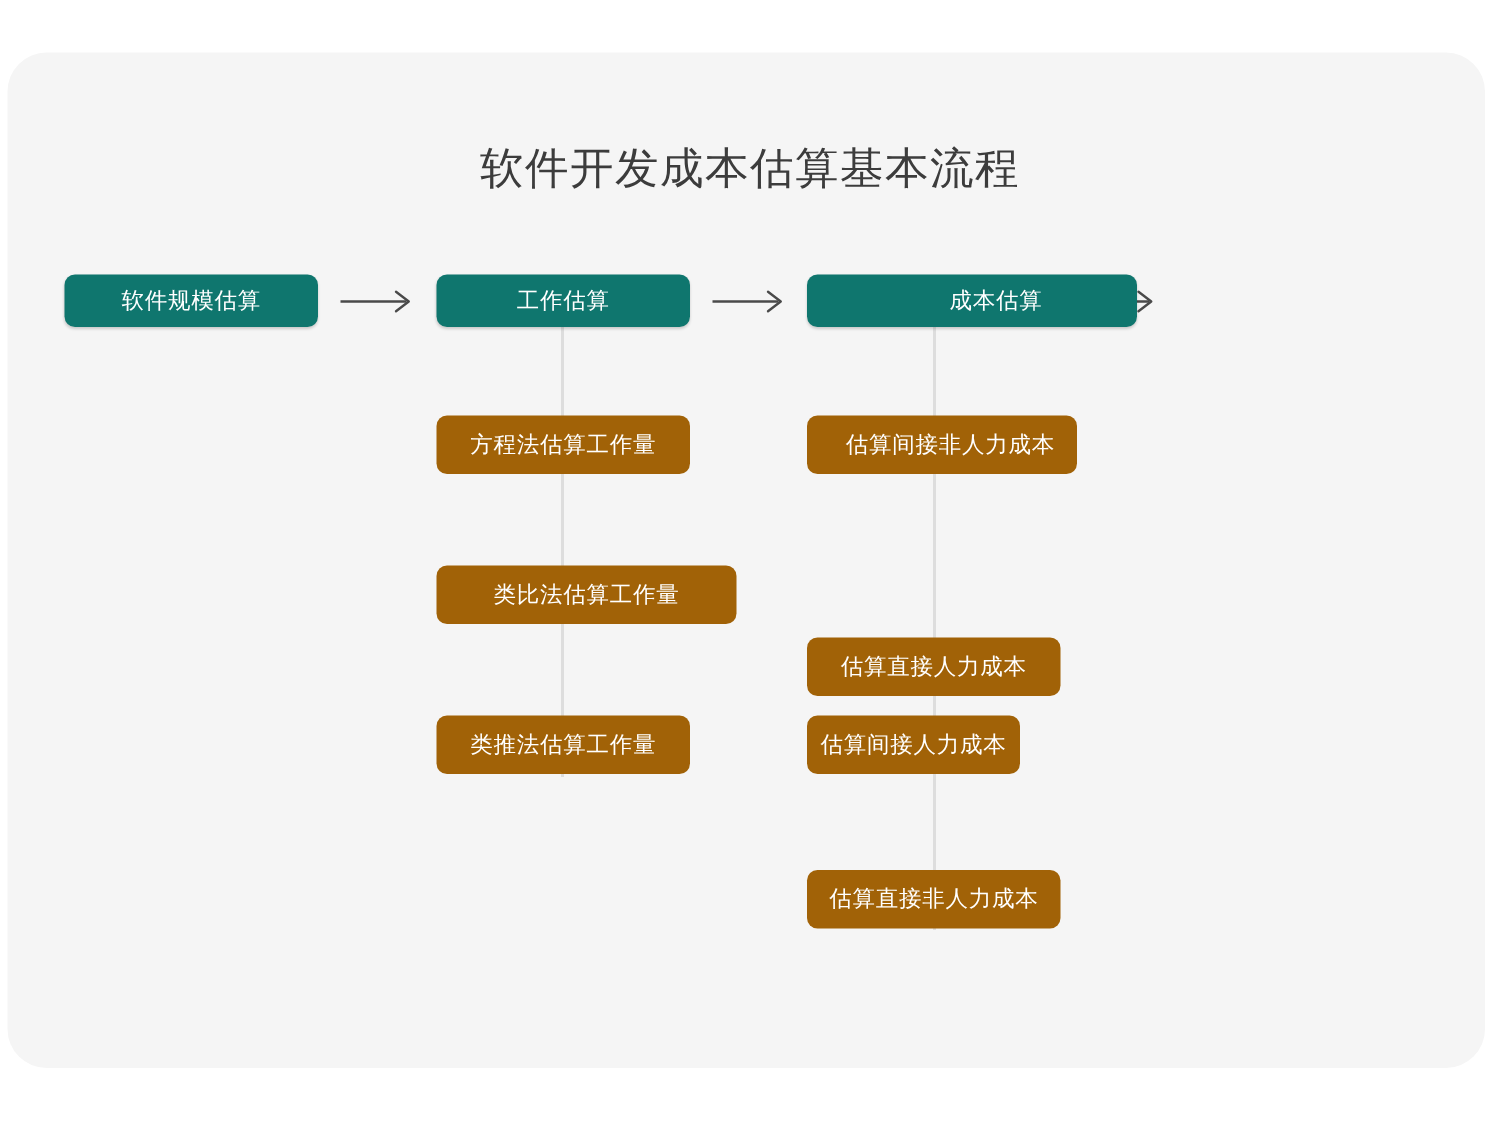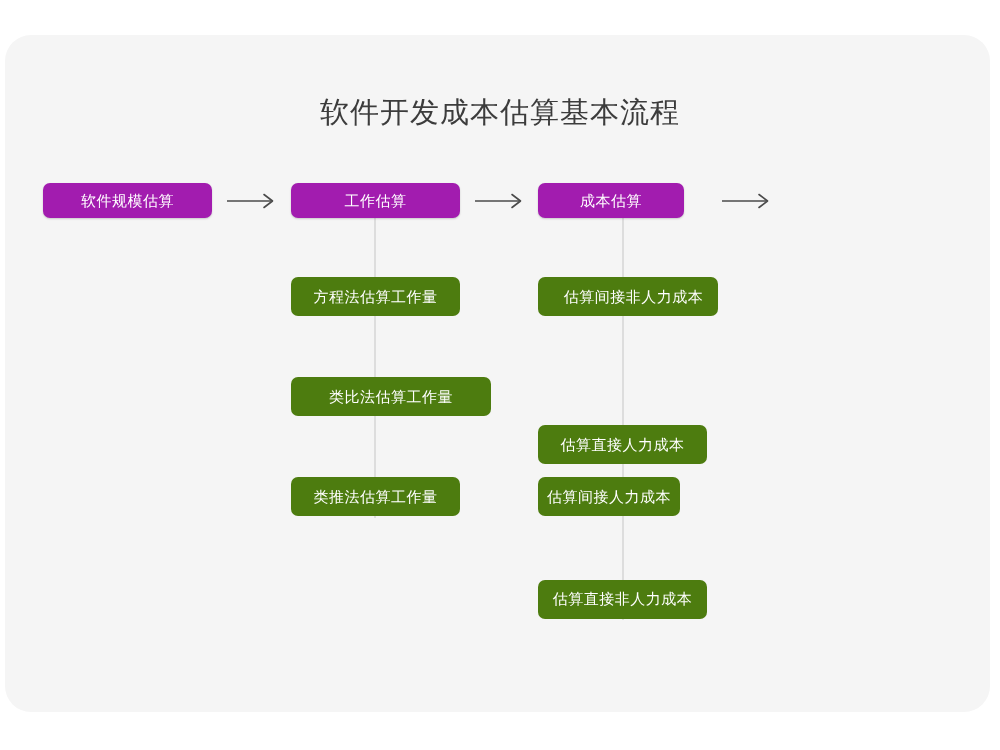--- a/index.html
+++ b/index.html
@@ -40,37 +40,37 @@
     letter-spacing: 1px;
     white-space: nowrap;
   }
 
   
   .node-primary {
     position: absolute;
     height: 35px;
     line-height: 35px;
     text-align: center;
-    background: #a21caf;
+    background: #0f766e;
     color: #ffffff;
     border-radius: 7px;
     font-size: 15px;
     letter-spacing: 0.5px;
     white-space: nowrap;
     box-shadow: 0 1px 2px rgba(0,0,0,0.18);
     z-index: 3;
   }
 
   
   .node-secondary {
     position: absolute;
     height: 39px;
     line-height: 39px;
     text-align: center;
-    background: #4d7c0f;
+    background: #a16207;
     color: #ffffff;
     border-radius: 7px;
     font-size: 15px;
     letter-spacing: 0.5px;
     white-space: nowrap;
     z-index: 3;
   }
 
   
   .arrow-h {
@@ -99,21 +99,21 @@
   <div class="title">软件开发成本估算基本流程</div>
 
   <div class="connector-v" style="left:374px; top:218px; height:300px;"></div>
 
   <div class="connector-v" style="left:622px; top:218px; height:402px;"></div>
 
   <div class="node-primary" style="left:43px; top:183px; width:169px;">软件规模估算</div>
 
   <div class="node-primary" style="left:291px; top:183px; width:169px;">工作估算</div>
 
-  <div class="node-primary" style="left:538px; top:183px; width:146px;">成本估算</div>
+  <div class="node-primary" style="left:538px; top:183px; width:188px;padding-left:32px;">成本估算</div>
 
 
   <div class="arrow-h" style="left:226px; top:191px;">
     <svg width="54" height="20" viewBox="0 0 54 20">
       <path d="M1 10 L45 10" stroke="#4a4a4a" stroke-width="1.6" fill="none"></path>
       <path d="M38 3.5 L46.5 10 L38 16.5" stroke="#4a4a4a" stroke-width="1.6" fill="none" stroke-linecap="round" stroke-linejoin="round"></path>
     </svg>
   </div>
 
   <div class="arrow-h" style="left:474px; top:191px;">
@@ -135,15 +135,15 @@
   <div class="node-secondary" style="left:291px; top:377px; width:200px;">类比法估算工作量</div>
 
   <div class="node-secondary" style="left:291px; top:477px; width:169px;">类推法估算工作量</div>
 
   <div class="node-secondary" style="left:538px; top:277px; width:169px;padding-left:11px;">估算间接非人力成本</div>
 
   <div class="node-secondary" style="left:538px; top:377px; width:169px;margin-top:48px;">估算直接人力成本</div>
 
   <div class="node-secondary" style="left:538px; top:477px; width:142px;">估算间接人力成本</div>
 
-  <div class="node-secondary" style="left:538px; top:580px; width:169px;font-family:Liberation Serif, serif;">估算直接非人力成本</div>
+  <div class="node-secondary" style="left:538px; top:580px; width:169px;">估算直接非人力成本</div>
 
 </div>
 
 </body></html>

